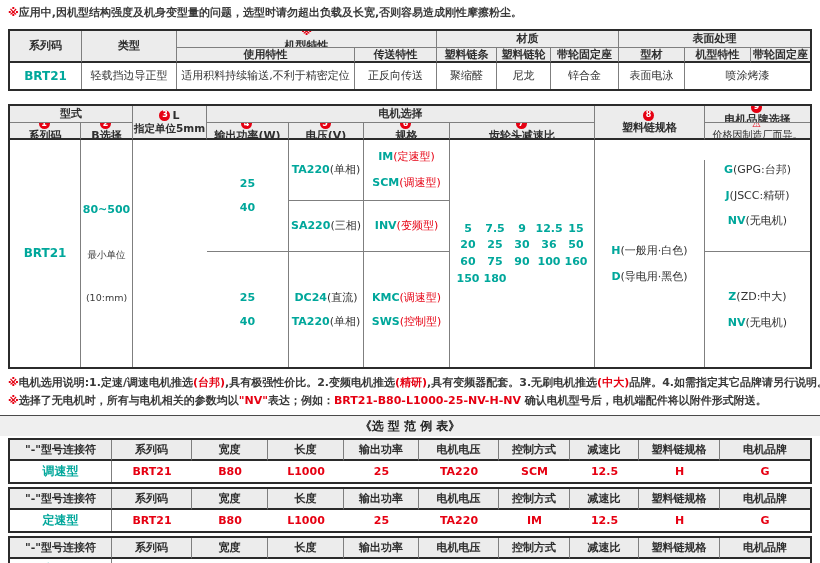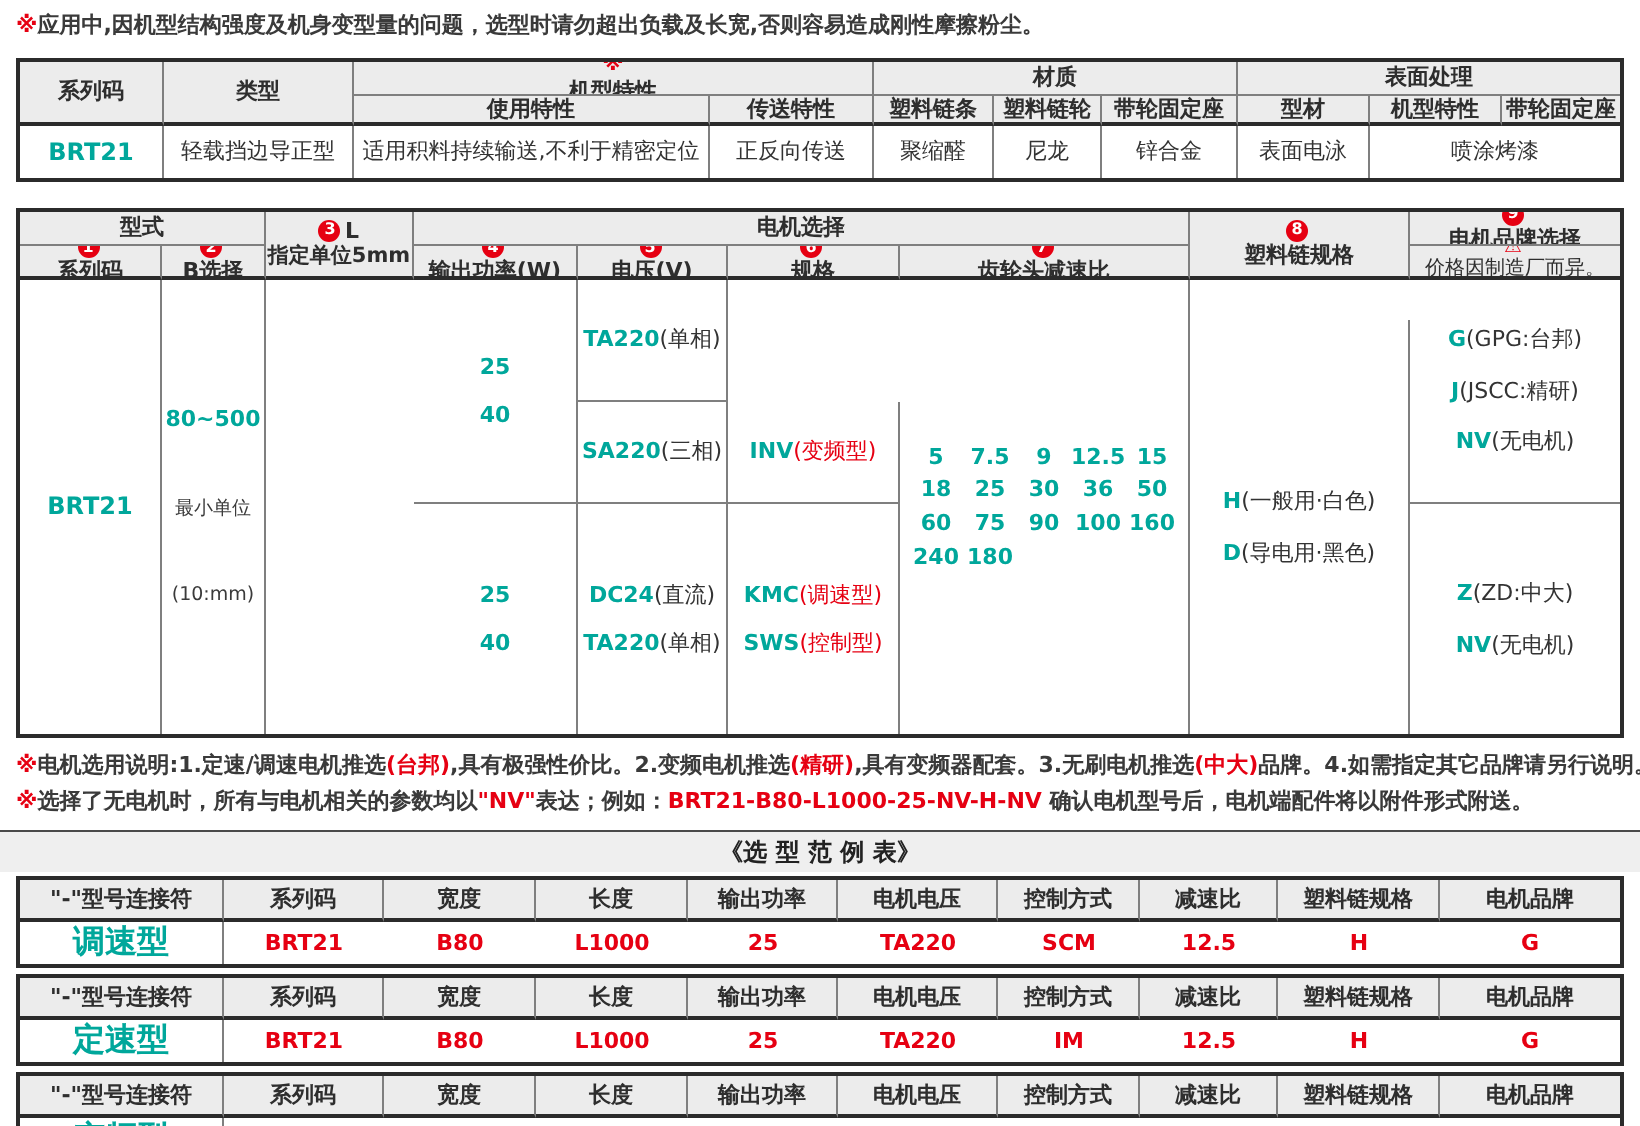--- a/index.html
+++ b/index.html
@@ -33,21 +33,21 @@
   .gap10>*{margin:5px 0;} .gap12>*{margin:6px 0;} .gap1>*{margin:16px 0;text-align:center;}
   .ratio-grid{display:grid;grid-template-columns:repeat(5,27px);row-gap:3px;}
   .ratio-grid span{display:block;text-align:center;}
   .left-block{text-align:left;align-items:flex-start;margin-top:20px;}
   .warn{color:#e60012;font-size:10px;margin-right:2px;line-height:1;}
   .ex-title{border-top:1px solid #4a4a4a;background:#efefef;height:20px;margin-top:7px;margin-bottom:2px;
             display:flex;align-items:center;justify-content:center;font-size:12px;font-weight:bold;color:#222;}
   .val{position:relative;}
   .dash{position:absolute;right:-5px;top:50%;transform:translateY(-50%);
         color:#444;font-weight:bold;font-size:11px;}
-  .typ{font-size:16px;font-family:Liberation Serif, serif;}
+  .typ{font-size:12px;font-family:Liberation Serif, serif;}
 </style>
 </head>
 <body>
 
 <p class="top-note"><span class="red">※</span><span>应用中,因机型结构强度及机身变型量的问题，选型时请勿超出负载及长宽,否则容易造成刚性摩擦粉尘。</span></p>
 
 <div class="tbl t1">
   <div class="cell hd hbb" style="grid-column:1;grid-row:1/3">系列码</div>
   <div class="cell hd hbb" style="grid-column:2;grid-row:1/3">类型</div>
   <div class="cell hd hline" style="grid-column:3/5;grid-row:1">
@@ -129,20 +129,24 @@
     <div class="small">(10:mm)</div>
   </div>
 
   <div class="cell gap10" style="grid-column:4;grid-row:3/5">
     <div class="green">25</div>
     <div class="green">40</div>
   </div>
   <div class="cell" style="grid-column:5;grid-row:3">
     <div><span class="green">TA220</span><span>(单相)</span></div>
   </div>
+  <div class="cell gap12" style="grid-column:6;grid-row:3">
+    <div><span class="green">IM</span><span class="red">(定速型)</span></div>
+    <div><span class="green">SCM</span><span class="red">(调速型)</span></div>
+  </div>
   <div class="cell" style="grid-column:5;grid-row:4">
     <div><span class="green">SA220</span><span>(三相)</span></div>
   </div>
   <div class="cell" style="grid-column:6;grid-row:4">
     <div><span class="green">INV</span><span class="red">(变频型)</span></div>
   </div>
 
   <div class="cell nbb gap10" style="grid-column:4;grid-row:5">
     <div class="green">25</div>
     <div class="green">40</div>
@@ -156,31 +160,31 @@
     <div><span class="green">SWS</span><span class="red">(控制型)</span></div>
   </div>
 
   <div class="cell nbb" style="grid-column:7;grid-row:3/6">
     <div class="ratio-grid green">
       <span>5</span>
         <span>7.5</span>
         <span>9</span>
         <span>12.5</span>
         <span>15</span>
-      <span>18</span>
+      <span>20</span>
         <span>25</span>
         <span>30</span>
         <span>36</span>
         <span>50</span>
       <span>60</span>
         <span>75</span>
         <span>90</span>
         <span>100</span>
         <span>160</span>
-      <span>240</span>
+      <span>150</span>
         <span>180</span>
         <span></span>
         <span></span>
         <span></span>
     </div>
   </div>
 
   <div class="cell nbb gap12 left-block" style="grid-column:8;grid-row:3/6;align-items:center">
     <div style="text-align:left"><span class="green">H</span><span>(一般用·白色)</span></div>
     <div style="text-align:center"><span class="green">D</span><span>(导电用·黑色)</span></div>

